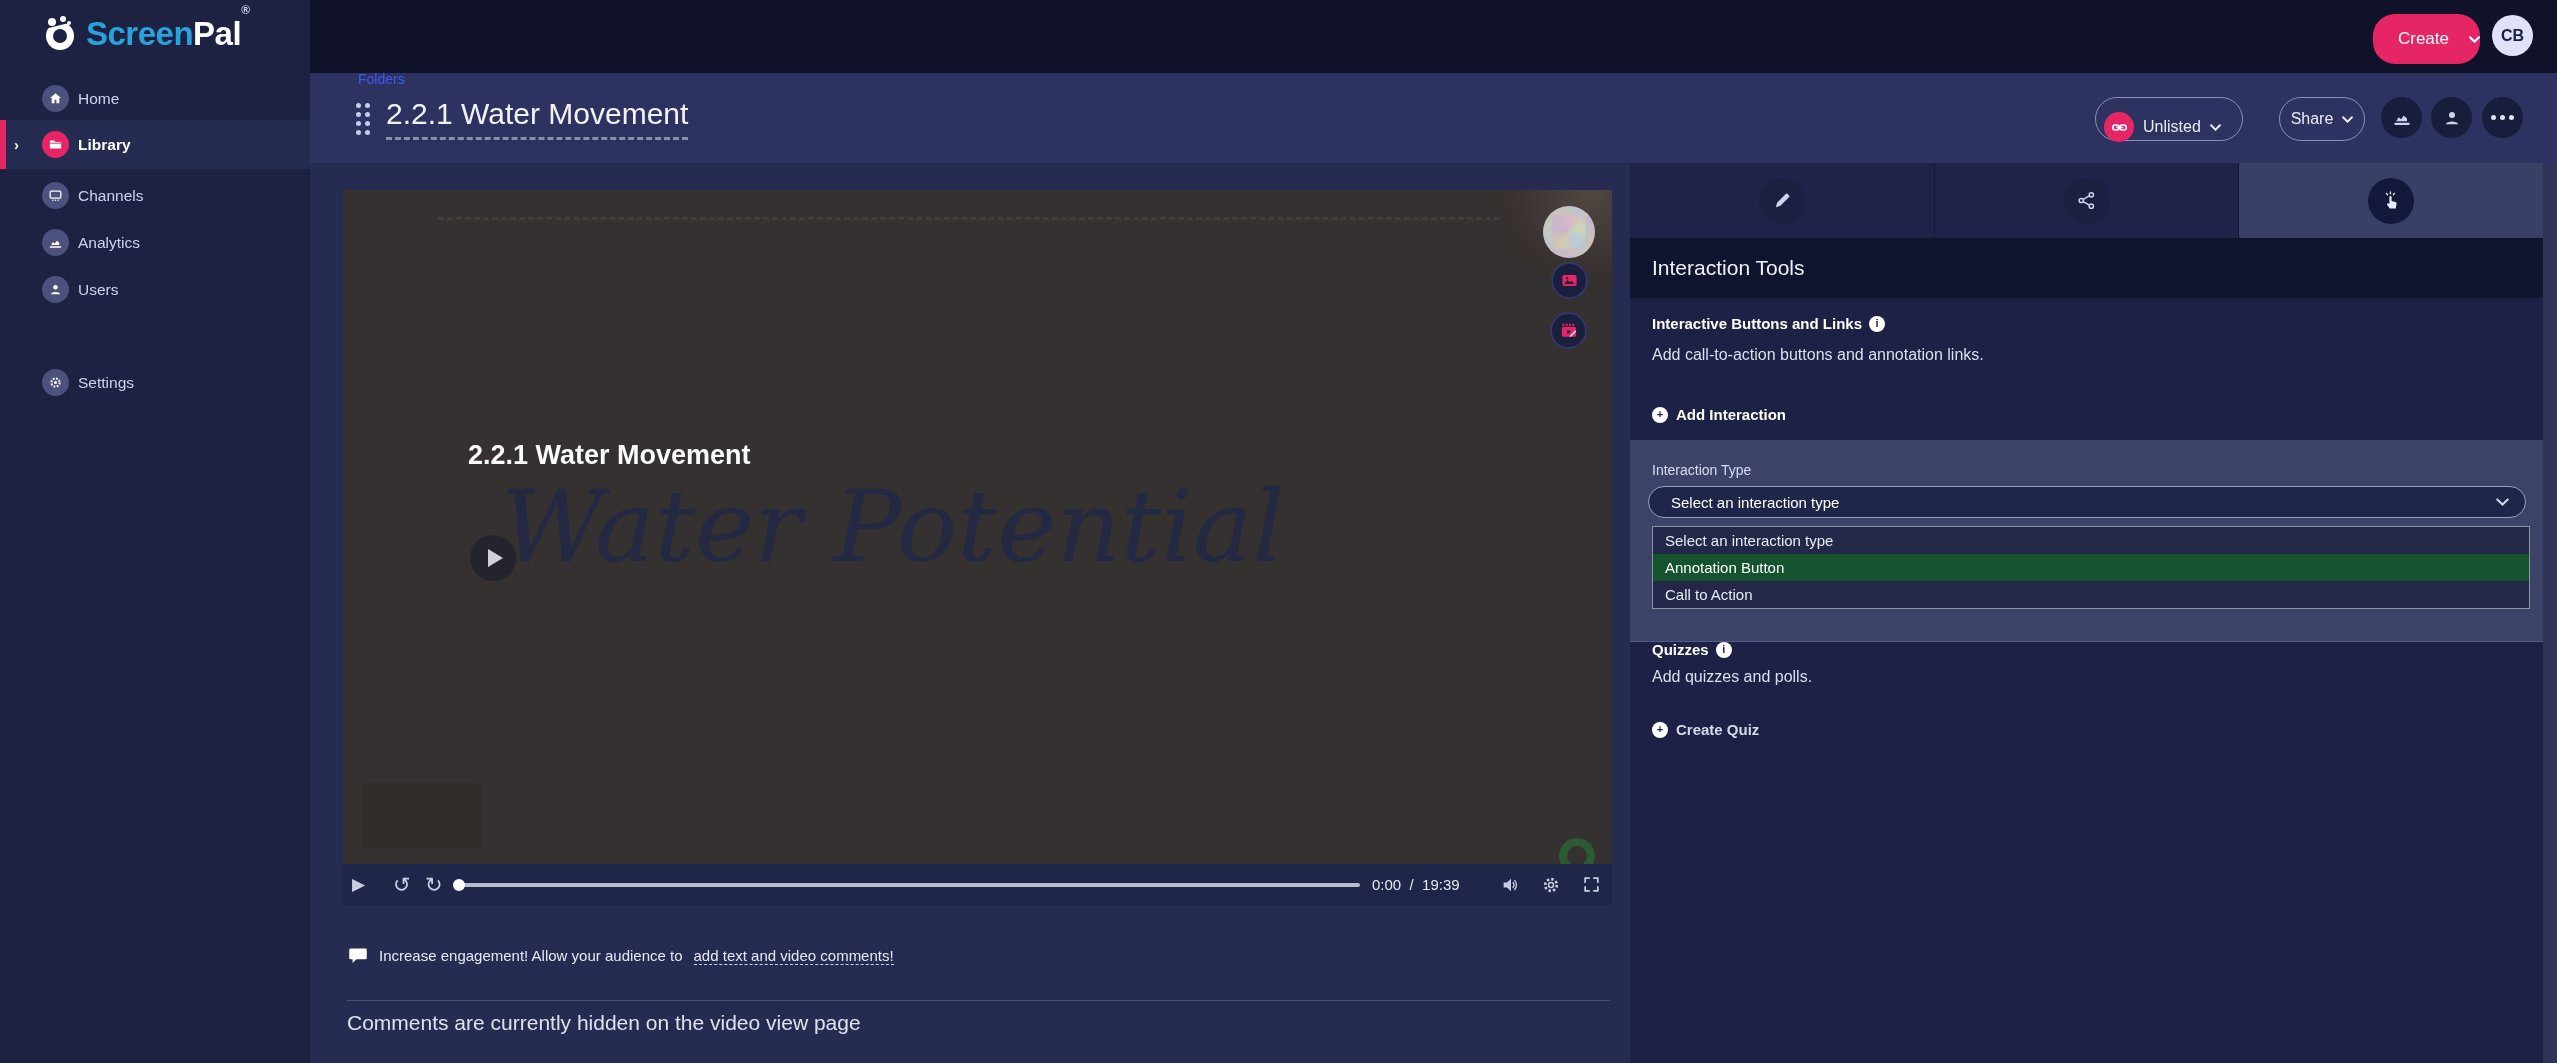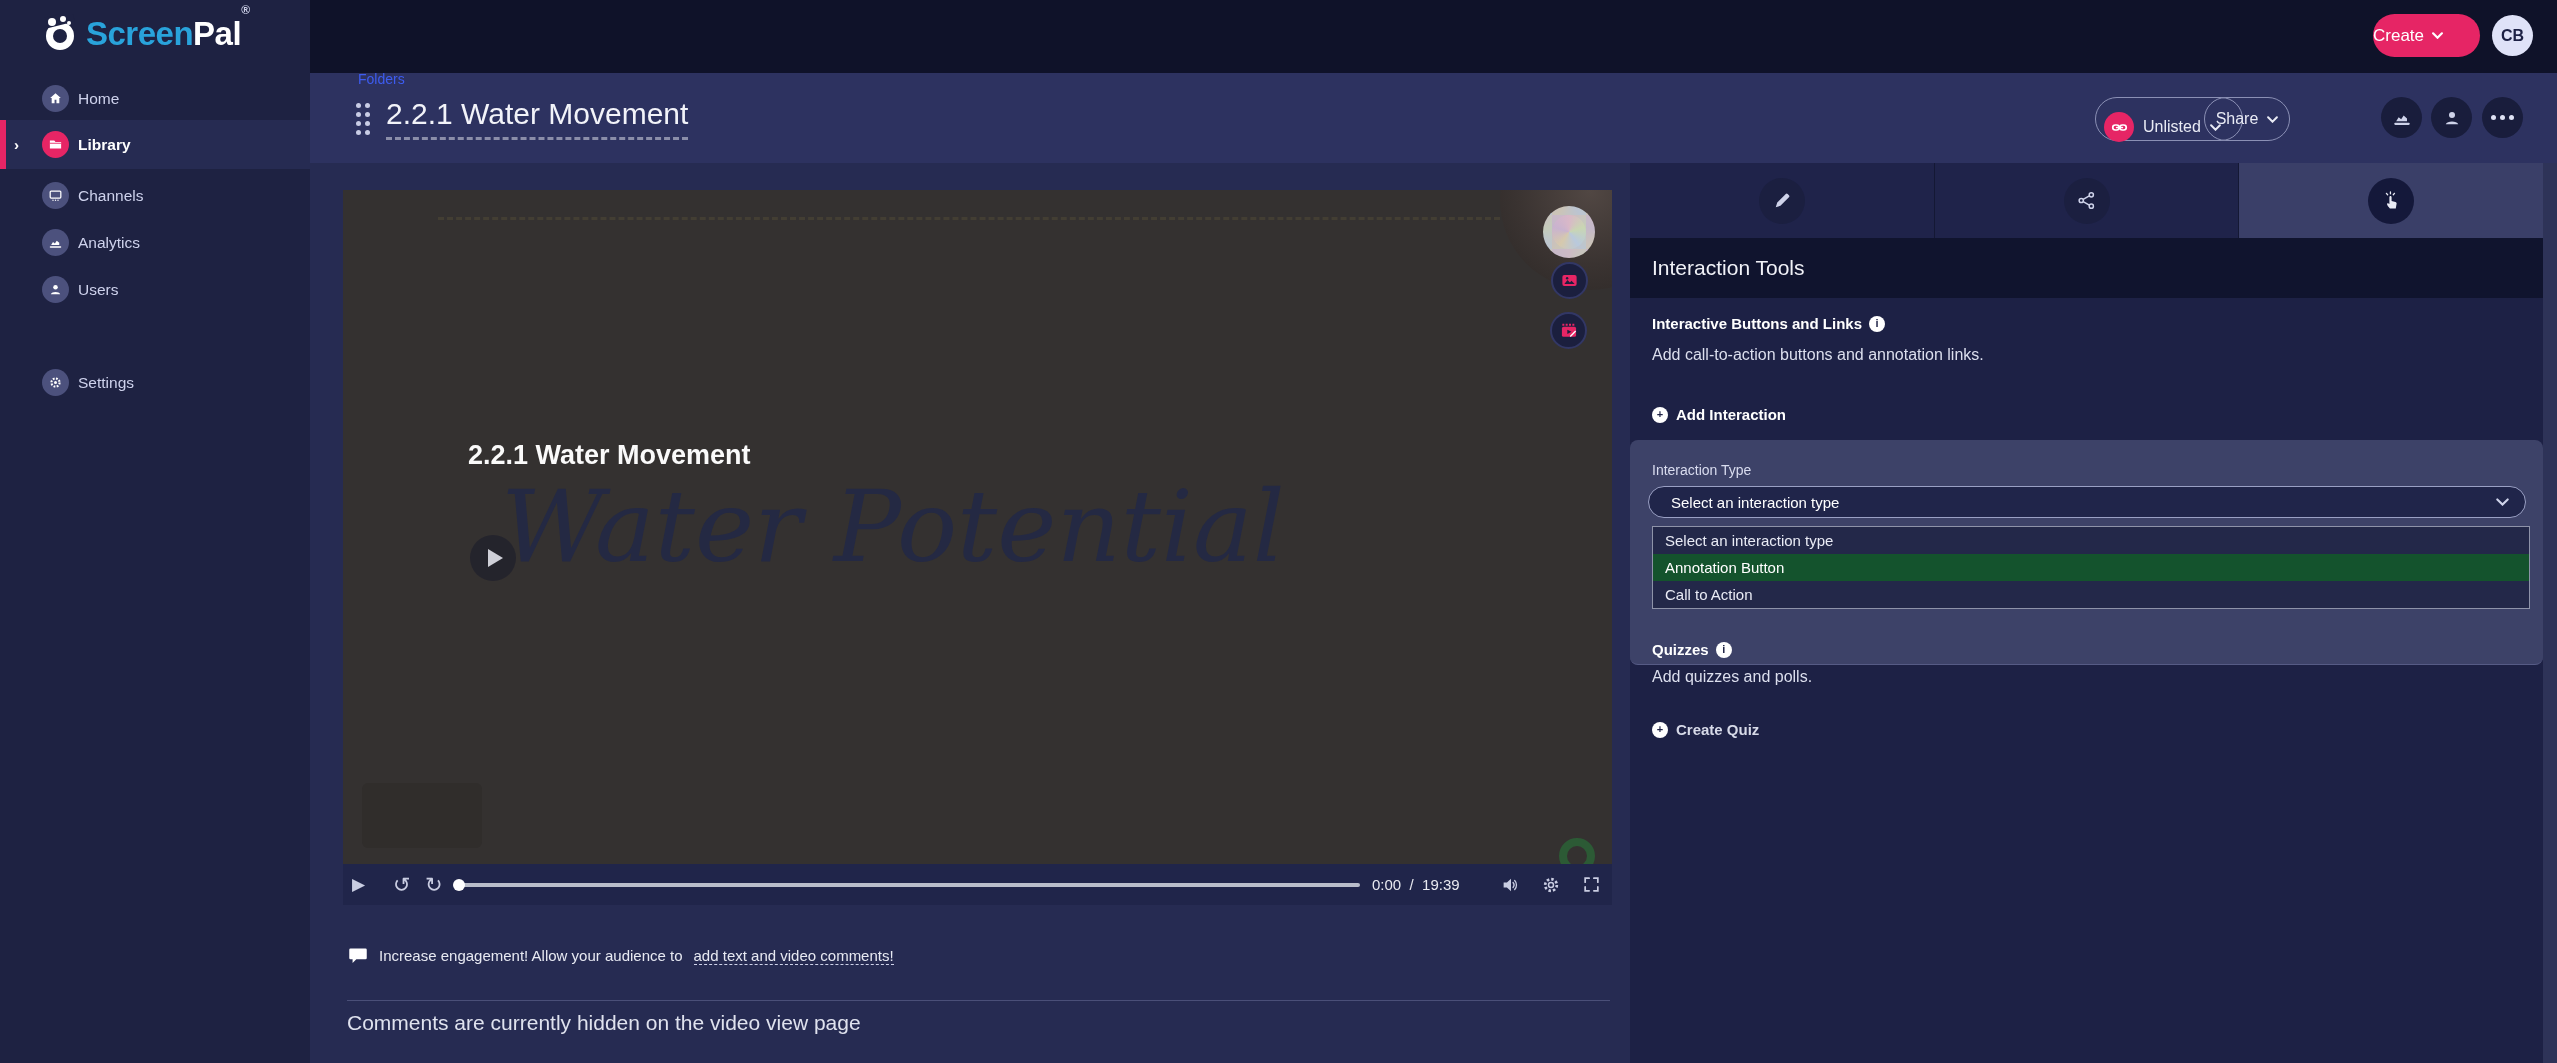--- a/index.html
+++ b/index.html
@@ -2,21 +2,21 @@
 <html><head>
 <meta charset="utf-8">
 <style>
   * { margin:0; padding:0; box-sizing:border-box; }
   html,body { background:#262b52; }
   body { font-family:"Liberation Sans", sans-serif; }
   .app { position:relative; width:2557px; height:1063px; overflow:hidden; background:#262b52; color:#e8eaf4; }
 
   
   .topbar { position:absolute; left:0; top:0; width:2557px; height:73px; background:#0f1229; }
-  .create-btn { position:absolute; left:2373px; top:14px; width:107px; height:43px; border-radius:22px; background:#e62565; color:#fff; display:flex; align-items:center; justify-content:flex-start; gap:8px; font-size:17px; cursor:pointer; }
+  .create-btn { position:absolute; left:2373px; top:14px; width:107px; height:50px; border-radius:22px; background:#e62565; color:#fff; display:flex; align-items:center; justify-content:flex-end; gap:20px; font-size:17px; cursor:pointer; }
   .avatar { position:absolute; left:2492px; top:15px; width:41px; height:41px; border-radius:50%; background:#dfe2f8; color:#1c2045; font-weight:bold; font-size:16px; display:flex; align-items:center; justify-content:center; }
 
   
   .sidebar { position:absolute; left:0; top:0; width:310px; height:1063px; background:#1e2242; z-index:4; }
   .logo { position:absolute; left:40px; top:14px; display:flex; align-items:center; gap:6px; }
   .logo-text { font-size:33px; font-weight:bold; letter-spacing:-0.5px; }
   .logo-screen { color:#29a3db; } .logo-pal { color:#ffffff; }
   .logo-reg { color:#cfd3ea; font-size:12px; vertical-align:top; position:relative; top:-12px; }
   .nav-item { position:absolute; left:0; width:310px; height:47px; display:flex; align-items:center; cursor:pointer; }
   .nav-icon-circle { position:absolute; left:42px; width:27px; height:27px; border-radius:50%; background:#4c517d; display:flex; align-items:center; justify-content:center; }
@@ -28,21 +28,21 @@
   .nav-chevron { position:absolute; left:14px; color:#fff; font-size:15px; font-weight:bold; }
 
   
   .titlebar { position:absolute; left:310px; top:73px; width:2247px; height:90px; background:#2d3260; }
   .folders-link { position:absolute; left:48px; top:-2px; font-size:14px; color:#3d5cf0; cursor:pointer; }
   .drag-dots { position:absolute; left:46px; top:30px; display:grid; grid-template-columns:5px 5px; grid-auto-rows:5px; gap:4px; }
   .drag-dots i { width:5px; height:5px; border-radius:50%; background:#c9cde6; }
   .video-title { position:absolute; left:76px; top:24px; font-size:30px; color:#f2f3f9; padding-bottom:6px; border-bottom:3px dashed #8b8ea9; }
   .pill { position:absolute; top:24px; height:44px; border:1px solid #8b90b5; border-radius:22px; display:flex; align-items:center; color:#e9ebf5; font-size:16px; gap:9px; cursor:pointer; background:transparent; }
   .pill-unlisted { left:1785px; width:148px; padding:16px 14px 0 8px;text-align:center; }
-  .pill-share { left:1894px; width:86px; justify-content:center; }
+  .pill-share { left:1969px; width:86px; justify-content:center; }
   .link-badge { width:30px; height:30px; border-radius:50%; background:#e62565; display:flex; align-items:center; justify-content:center; }
   .round-btn { position:absolute; top:24px; width:41px; height:41px; border-radius:50%; background:#191d3c; display:flex; align-items:center; justify-content:center; cursor:pointer; }
   .rb-chart { left:2071px; } .rb-person { left:2121px; } .rb-more { left:2172px; }
   .dots3 { display:flex; gap:4px; } .dots3 i { width:5px; height:5px; border-radius:50%; background:#dfe2f4; }
 
   
   .main { position:absolute; left:310px; top:163px; width:1320px; height:900px; background:#262b52; }
   .player { position:absolute; left:33px; top:27px; width:1269px; height:715px; }
   .screen { position:absolute; left:0; top:0; width:1269px; height:674px; background:#343130; overflow:hidden; }
   .dashline { position:absolute; left:95px; top:27px; width:1062px; border-top:3px dashed #433e33; }
@@ -77,21 +77,21 @@
   .tab { flex:1; display:flex; align-items:center; justify-content:center; background:#1f234a; border-right:1px solid #141834; cursor:pointer; }
   .tab:last-child { border-right:none; }
   .tab.active { background:#3a3f68; }
   .tab-circle { width:46px; height:46px; border-radius:50%; background:#1b1f40; display:flex; align-items:center; justify-content:center; }
   .tab.active .tab-circle { background:#14183a; }
   .panel-header { position:absolute; left:0; top:75px; width:913px; height:60px; background:#10142e; display:flex; align-items:center; padding-left:22px; font-size:21px; color:#f0f1f7; }
   .sec-heading { position:absolute; left:22px; font-size:15px; font-weight:bold; color:#fff; display:flex; align-items:center; gap:7px; }
   .sec-desc { position:absolute; left:22px; font-size:16px; color:#dcdfee; }
   .add-row { position:absolute; left:22px; display:flex; align-items:center; gap:8px; font-size:15px; font-weight:bold; color:#fff; cursor:pointer; }
   .info-dot, .plus-dot { width:16px; height:16px; border-radius:50%; background:#fff; color:#1d2145; font-size:11px; font-weight:bold; display:inline-flex; align-items:center; justify-content:center; line-height:1; }
-  .form-section { position:absolute; left:0; top:277px; width:913px; height:225px; background:#3d4268; border-bottom:1px solid #565b85;border-radius:8px; }
+  .form-section { position:absolute; left:0; top:277px; width:913px; height:202px; background:#3d4268; border-bottom:1px solid #565b85; }
   .form-label { position:absolute; left:22px; top:22px; font-size:14px; color:#d9dcef; }
   .select-box { position:absolute; left:18px; top:46px; width:878px; height:32px; border:1.5px solid #9aa0c4; border-radius:16px; background:#20254a; display:flex; align-items:center; padding:0 16px 0 22px; font-size:15px; color:#fff; cursor:pointer; }
   .select-box .sel-chevron { margin-left:auto; }
   .dropdown { position:absolute; left:22px; top:86px; width:878px; border:1px solid #8e93a9; background:#232849; z-index:6; }
   .dd-option { height:27px; display:flex; align-items:center; padding-left:12px; font-size:15px; color:#e9ebf5; cursor:pointer; }
   .dd-option.highlight { background:#14532d; color:#ffffff; }
   .q-heading { top:478px; } .q-desc { top:505px; } .q-add { top:558px; color:#d7dae8; }
   .scroll-strip { position:absolute; left:913px; top:0; width:14px; height:900px; background:#2e3358; }
 
   svg { display:block; }

